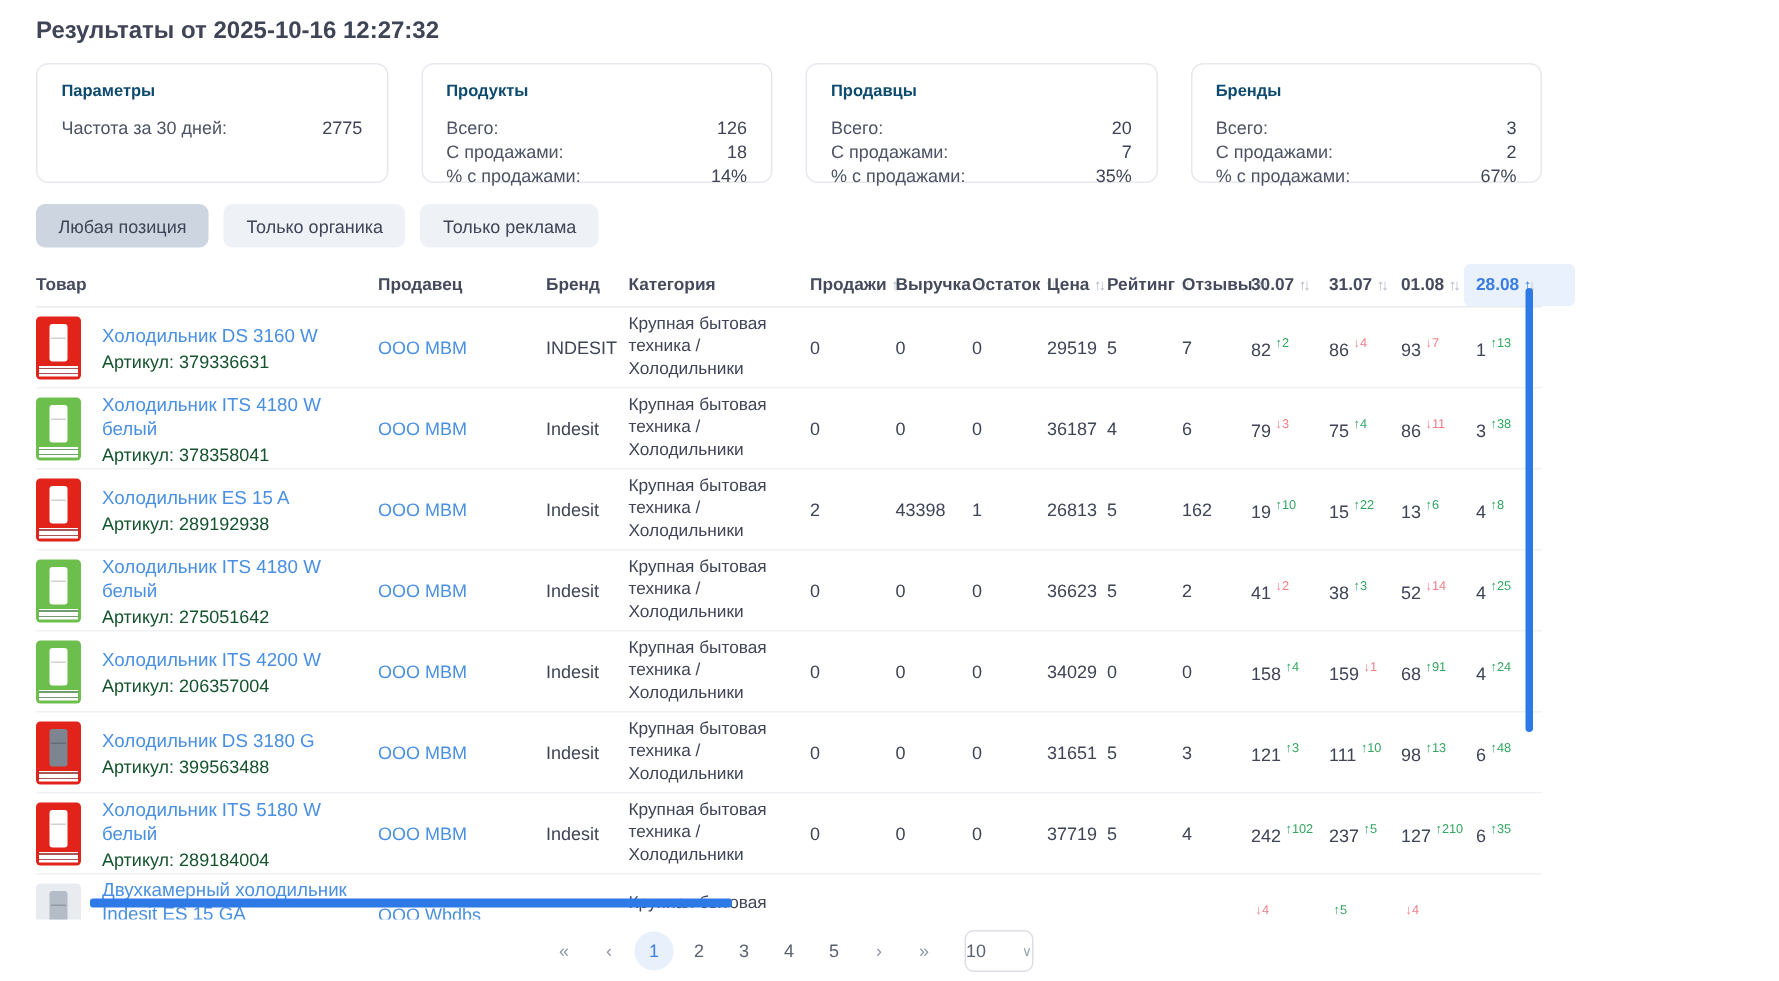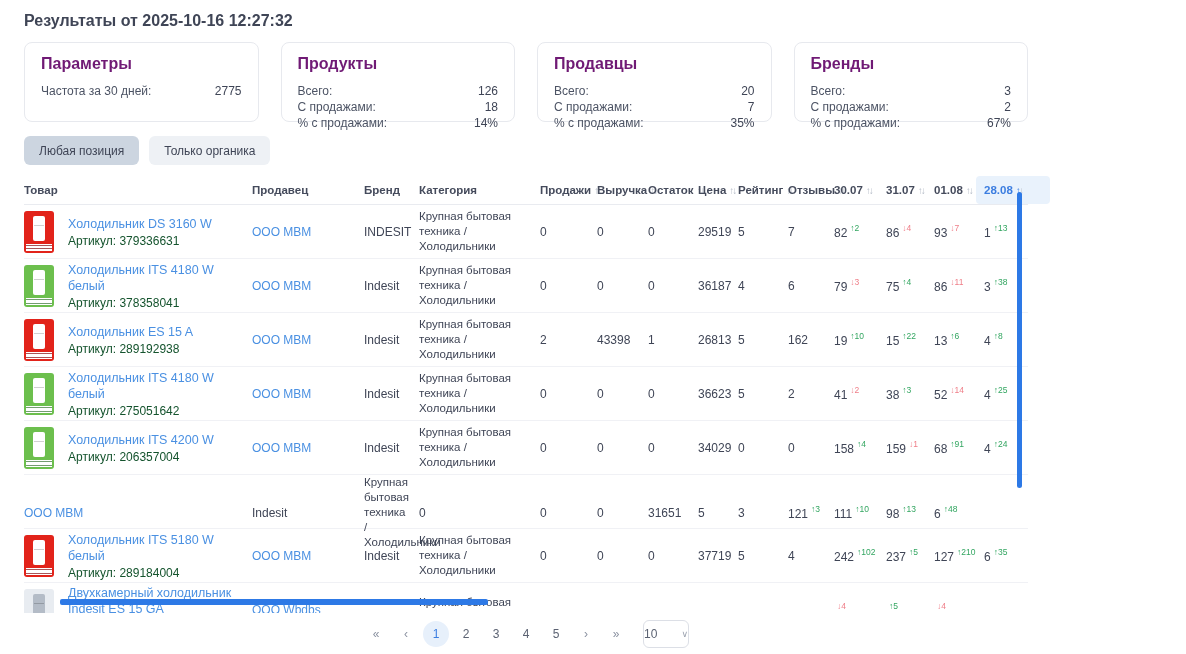--- a/index.html
+++ b/index.html
@@ -10,21 +10,21 @@
     padding:12px 24px 0; background:#fff;
   }
   
   .h1 { font-size:16px; font-weight:700; color:#3f4556; margin-bottom:12px; }
   
   .cards { display:flex; gap:22px; }
   .card {
     flex:1; border:1px solid #e7e9ee; border-radius:8px;
     padding:12px 16px; height:80px; background:#fff;
   }
-  .card-title { font-size:16px; font-weight:700; margin-bottom:10px; color:#701a75; }
+  .card-title { font-size:11px; font-weight:700; margin-bottom:10px; color:#0c4a6e; }
   .stat { display:flex; justify-content:space-between; font-size:12px; line-height:16px; color:#4c5364; }
   .stat .val { color:#3f4556; }
   
   .filters { display:flex; gap:10px; margin-top:14px; }
   .filter-btn {
     border:none; border-radius:6px; background:#eef1f5; color:#3f4556;
     font-family:inherit; font-size:12px; padding:8px 15px; cursor:pointer; height:29px;
   }
   .filter-btn.active { background:#ccd5e0; }
   
@@ -139,20 +139,21 @@
       <div class="stat">
           <span>% с продажами:</span>
           <span class="val">67%</span>
         </div>
     </div>
   </div>
 
   <div class="filters">
     <button class="filter-btn active">Любая позиция</button>
     <button class="filter-btn">Только органика</button>
+    <button class="filter-btn">Только реклама</button>
   </div>
 
   <div class="table">
     <div class="trow thead">
       <div class="th">Товар</div>
       <div class="th">Продавец</div>
       <div class="th">Бренд</div>
       <div class="th">Категория</div>
       <div class="th sortable"><span>Продажи</span><span class="sort"><span>↑</span><span>↓</span></span></div>
       <div class="th sortable"><span>Выручка</span><span class="sort"><span>↑</span><span>↓</span></span></div>
@@ -277,20 +278,27 @@
         <div class="cell">34029</div>
         <div class="cell">0</div>
         <div class="cell">0</div>
         <div class="cell pos"><span>158</span><sup data-trend="up">↑4</sup></div>
         <div class="cell pos"><span>159</span><sup data-trend="down">↓1</sup></div>
         <div class="cell pos"><span>68</span><sup data-trend="up">↑91</sup></div>
         <div class="cell pos"><span>4</span><sup data-trend="up">↑24</sup></div>
       </div>
 
       <div class="trow">
+        <div class="cell prod">
+            <span class="thumb" style="--bg:#e2231a;--fr:#7d8591">
+              <span class="fridge"></span>
+              <span class="thumb-label"></span>
+            </span>
+            <span><a class="link ptitle">Холодильник DS 3180 G</a><div class="sku">Артикул: 399563488</div></span>
+          </div>
         <div class="cell"><a class="link">ООО МВМ</a></div>
         <div class="cell">Indesit</div>
         <div class="cell cat">Крупная бытовая техника / Холодильники</div>
         <div class="cell">0</div>
         <div class="cell">0</div>
         <div class="cell">0</div>
         <div class="cell">31651</div>
         <div class="cell">5</div>
         <div class="cell">3</div>
         <div class="cell pos"><span>121</span><sup data-trend="up">↑3</sup></div>

